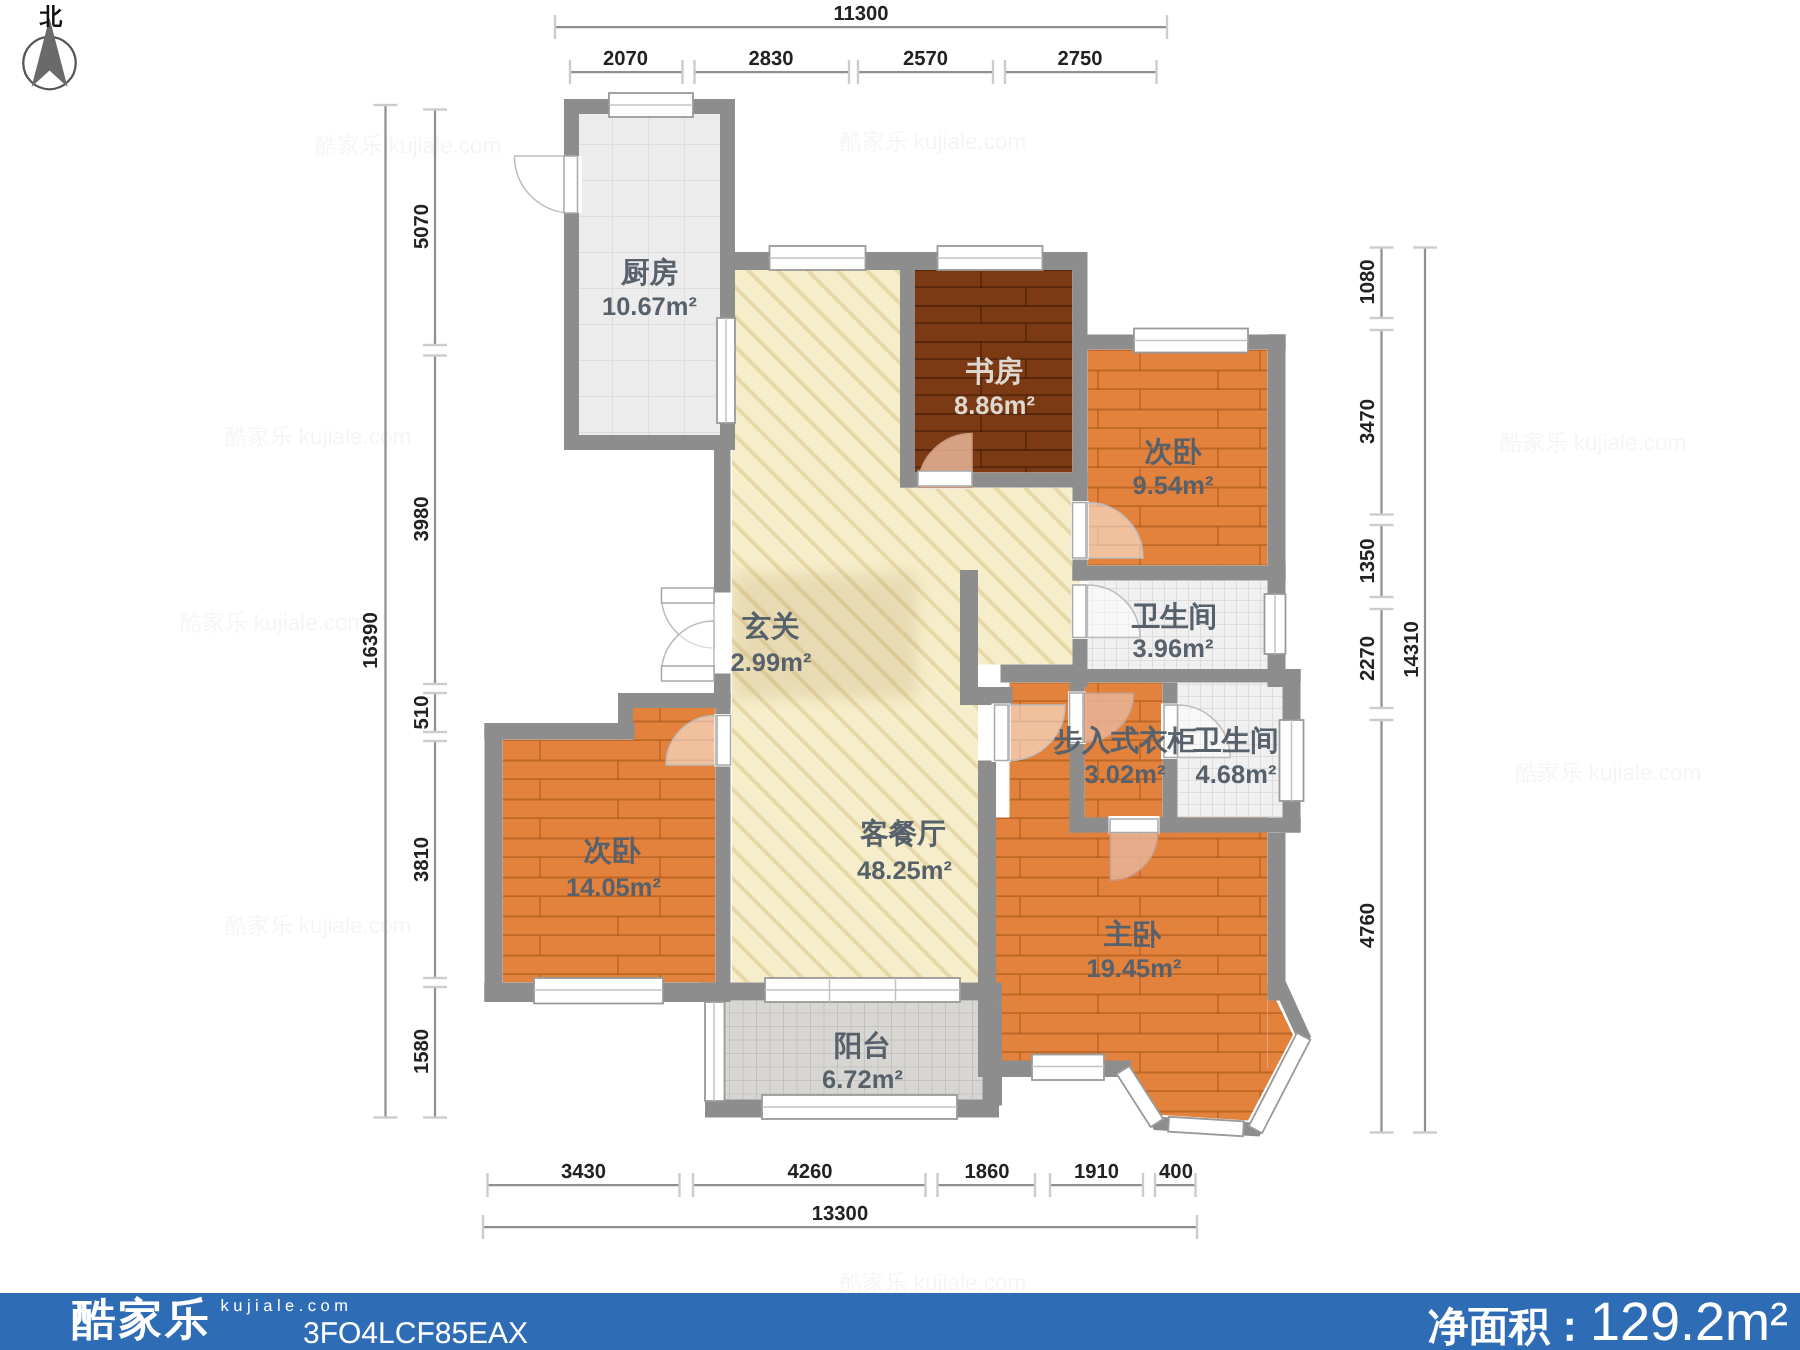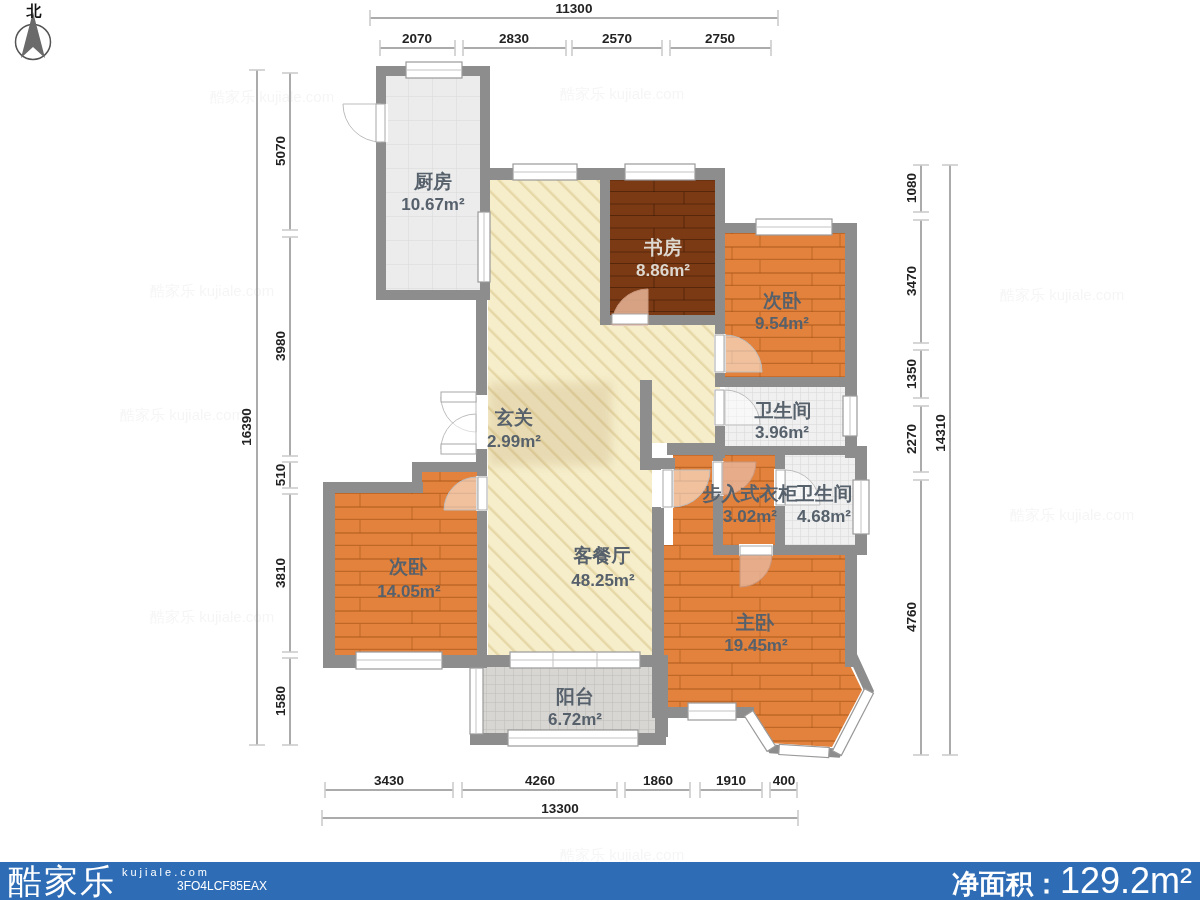--- a/index.html
+++ b/index.html
@@ -16,24 +16,24 @@
   .wl{stroke:#c3c3c3;stroke-width:1;}
   .gp{fill:#ffffff;}
   .lf{fill:#ffffff;stroke:#a8a8a8;stroke-width:1;}
   .dw{fill:rgba(255,255,255,0.5);stroke:#bdbdbd;stroke-width:1;}
   .dwp{fill:rgba(231,180,150,0.85);stroke:#c9977d;stroke-width:1;}
   .wm{font-size:15px;fill:#555;opacity:0.055;}
   .footer{position:absolute;left:0;top:862px;width:1200px;height:38px;
     background:#2e6db6;display:flex;align-items:center;justify-content:space-between;
     color:#fff;box-sizing:border-box;padding:0 8px 0 8px;}
   .brandwrap{display:flex;align-items:flex-start;gap:6px;}
-  .brand{font-size:34px;font-weight:400;letter-spacing:2px;line-height:36px;}
+  .brand{font-size:29px;font-weight:700;letter-spacing:2px;line-height:36px;margin-left:40px;}
   .brandcol{display:flex;flex-direction:column;margin-top:3px;justify-content:space-between;}
   .domain{font-size:11px;letter-spacing:3px;}
-  .code{font-size:12px;margin-left:55px;margin-top:1px;}
+  .code{font-size:20px;margin-left:55px;margin-top:1px;}
   .netarea{font-size:27px;font-weight:700;display:flex;align-items:baseline;text-align:center;}
   .netarea .val{font-size:36px;font-weight:400;}
 </style>
 </head>
 <body>
 
 <div class="stage">
 <svg width="1200" height="900" viewBox="0 0 1200 900">
   <defs>
     <pattern id="pGrid" width="24" height="24" patternUnits="userSpaceOnUse">

